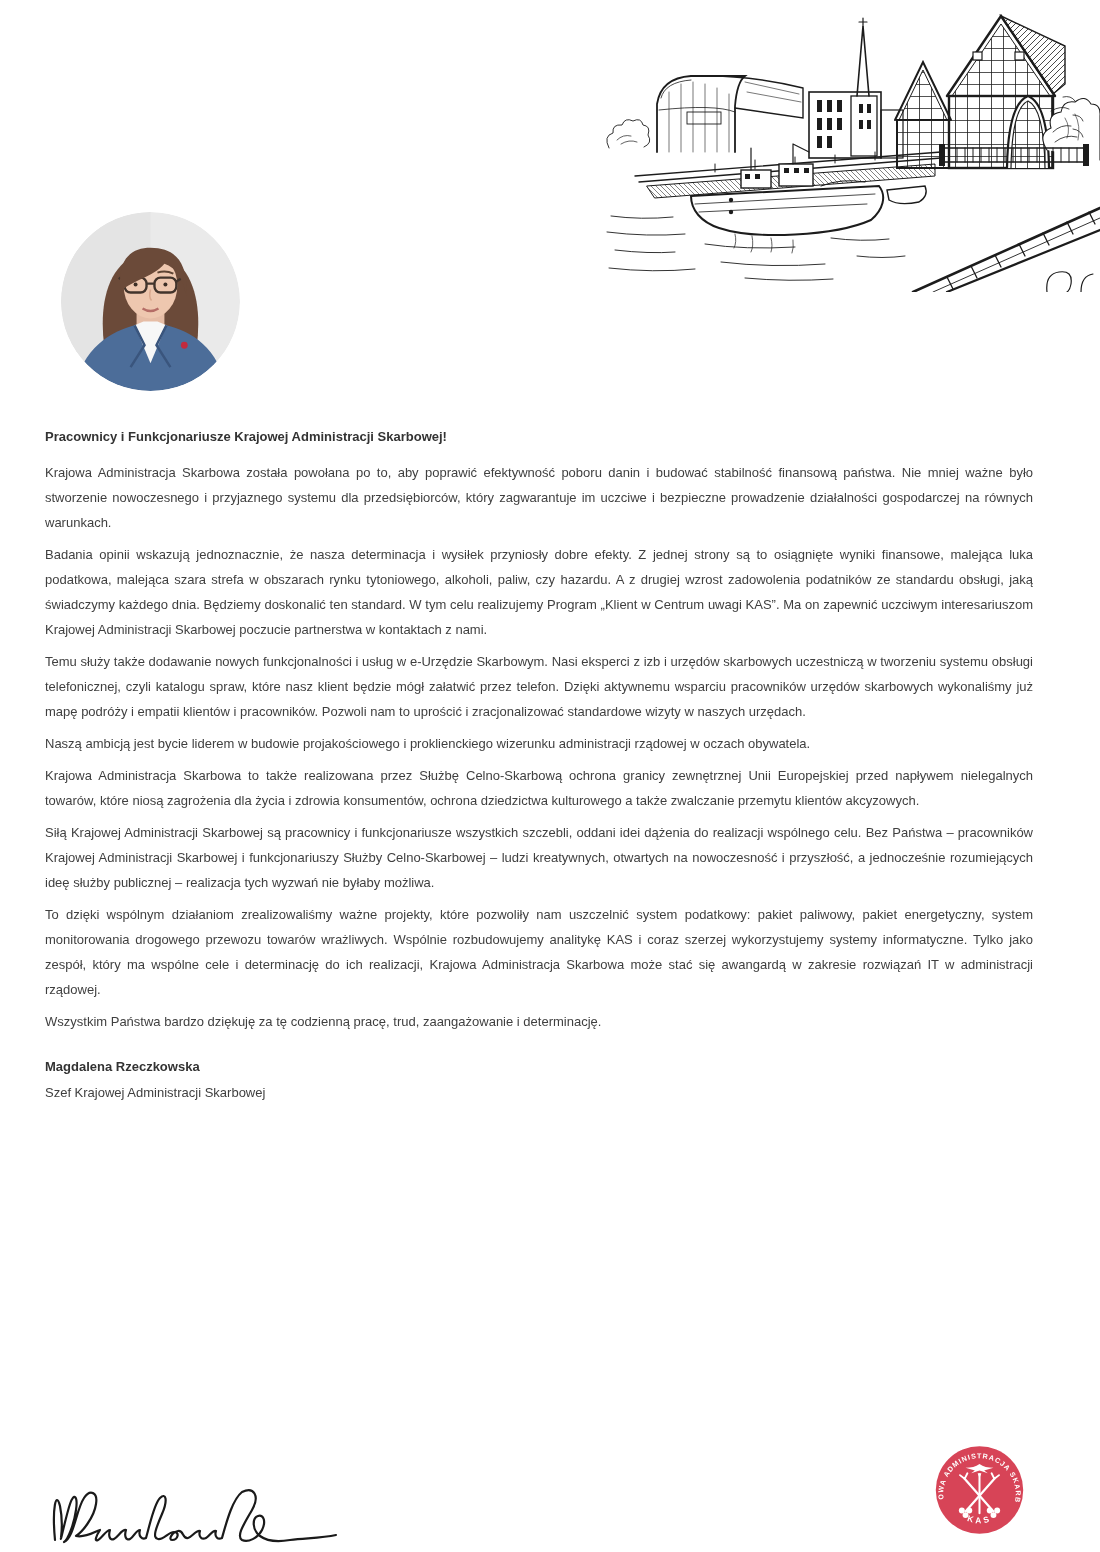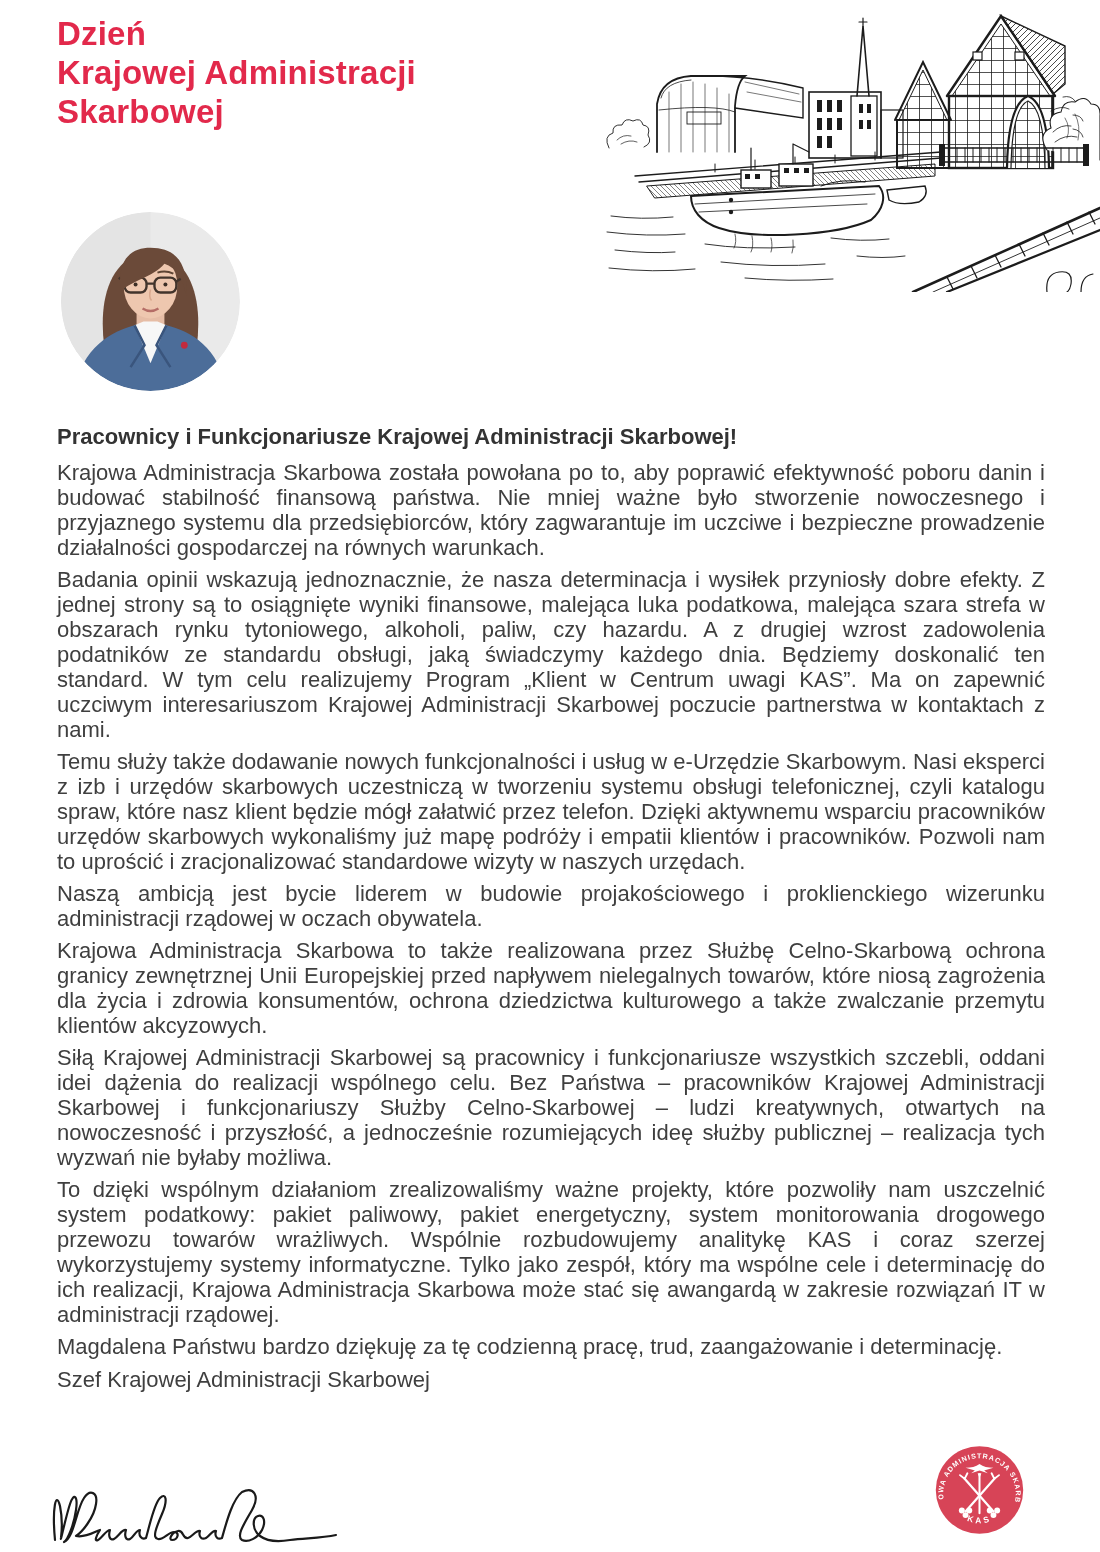--- a/index.html
+++ b/index.html
@@ -17,44 +17,39 @@
   }
   .illustration {
     position:absolute; top:0; right:0; width:505px; height:292px;
   }
   .avatar {
     position:absolute; left:61px; top:212px; width:179px; height:179px;
     border-radius:50%; overflow:hidden;
   }
   
   .letter {
-    position:absolute; left:57px; top:424px; width:988px;
-    color:#3f3f3f; font-size:22px; line-height:25px;
+    position:absolute; left:45px; top:424px; width:988px;
+    color:#3f3f3f; font-size:13px; line-height:25px;
     text-align:justify; hyphens:auto; -webkit-hyphens:auto;
   }
   .letter p { margin:0 0 7px 0; }
   .bold { font-weight:bold; color:#333333; }
   .salutation { margin-bottom:11px !important; }
   .closing { margin-top:8px !important; }
   .sig-name { margin-top:20px; font-weight:bold; color:#333333; }
   .sig-role { line-height:27px; }
   
   .signature-svg { position:absolute; left:50px; top:1480px; width:290px; height:70px; }
   .logo { position:absolute; left:933px; top:1442px; width:93px; height:96px; }
 </style>
 </head>
 <body>
 
 <div class="page">
 
-  <div class="title">
-    <div>Dzień</div>
-    <div>Krajowej Administracji</div>
-    <div>Skarbowej</div>
-  </div>
 
   <div class="illustration">
     <svg viewBox="0 0 505 292" width="505" height="292">
       <defs>
         <pattern id="tgrid" width="12" height="12" patternUnits="userSpaceOnUse">
           <path d="M0,0 H12 M0,0 V12" stroke="#1c1c1c" stroke-width="1.6" fill="none"></path>
         </pattern>
         <pattern id="hatch" width="6" height="6" patternUnits="userSpaceOnUse">
           <path d="M0,6 L6,0" stroke="#1c1c1c" stroke-width="0.8" fill="none"></path>
         </pattern>
@@ -214,21 +209,22 @@
 
   <div class="letter">
     <p class="bold salutation">Pracownicy i Funkcjonariusze Krajowej Administracji Skarbowej!</p>
     <p>Krajowa Administracja Skarbowa została powołana po to, aby poprawić efektywność poboru danin i budować stabilność finansową państwa. Nie mniej ważne było stworzenie nowoczesnego i przyjaznego systemu dla przedsiębiorców, który zagwarantuje im uczciwe i bezpieczne prowadzenie działalności gospodarczej na równych warunkach.</p>
     <p>Badania opinii wskazują jednoznacznie, że nasza determinacja i wysiłek przyniosły dobre efekty. Z jednej strony są to osiągnięte wyniki finansowe, malejąca luka podatkowa, malejąca szara strefa w obszarach rynku tytoniowego, alkoholi, paliw, czy hazardu. A z drugiej wzrost zadowolenia podatników ze standardu obsługi, jaką świadczymy każdego dnia. Będziemy doskonalić ten standard. W tym celu realizujemy Program „Klient w Centrum uwagi KAS”. Ma on zapewnić uczciwym interesariuszom Krajowej Administracji Skarbowej poczucie partnerstwa w kontaktach z nami.</p>
     <p>Temu służy także dodawanie nowych funkcjonalności i usług w e-Urzędzie Skarbowym.  Nasi eksperci z izb i urzędów skarbowych uczestniczą w tworzeniu systemu obsługi telefonicznej, czyli katalogu spraw, które nasz klient będzie mógł załatwić przez telefon. Dzięki aktywnemu wsparciu pracowników urzędów skarbowych wykonaliśmy już mapę podróży i empatii klientów i pracowników. Pozwoli nam to uprościć i zracjonalizować standardowe wizyty w naszych urzędach.</p>
     <p>Naszą ambicją jest bycie liderem w budowie projakościowego i proklienckiego wizerunku administracji rządowej w oczach obywatela.</p>
     <p>Krajowa Administracja Skarbowa to także realizowana przez Służbę Celno-Skarbową ochrona granicy zewnętrznej Unii Europejskiej przed napływem nielegalnych towarów, które niosą zagrożenia dla życia i zdrowia konsumentów, ochrona dziedzictwa kulturowego a także zwalczanie przemytu klientów akcyzowych.</p>
     <p>Siłą Krajowej Administracji Skarbowej są pracownicy i funkcjonariusze wszystkich szczebli, oddani idei dążenia do realizacji wspólnego celu. Bez Państwa – pracowników Krajowej Administracji Skarbowej i funkcjonariuszy Służby Celno-Skarbowej – ludzi kreatywnych, otwartych na nowoczesność i przyszłość, a jednocześnie rozumiejących ideę służby publicznej – realizacja tych wyzwań nie byłaby możliwa.</p>
     <p>To dzięki wspólnym działaniom zrealizowaliśmy ważne projekty, które pozwoliły nam uszczelnić system podatkowy: pakiet paliwowy, pakiet energetyczny, system monitorowania drogowego przewozu towarów wrażliwych. Wspólnie rozbudowujemy analitykę KAS i coraz szerzej wykorzystujemy systemy informatyczne. Tylko jako zespół, który ma wspólne cele i determinację do ich realizacji, Krajowa Administracja Skarbowa może stać się awangardą w zakresie rozwiązań IT w administracji rządowej.</p>
-    <p>Magdalena Państwu bardzo dziękuję za tę codzienną pracę, trud, zaangażowanie i determinację.</p>
+    <p>Wszystkim Państwa bardzo dziękuję za tę codzienną pracę, trud, zaangażowanie i determinację.</p>
+    <div class="sig-name">Magdalena Rzeczkowska</div>
     <div class="sig-role">Szef Krajowej Administracji Skarbowej</div>
   </div>
 
   <div class="signature-svg">
     <svg viewBox="0 0 290 70" width="290" height="70">
       <path d="M5,60 C2,28 6,10 10,26 C12,36 12,50 11,58 C10,64 16,36 20,24 C24,12 28,16 26,30 C24,44 18,60 14,62 C24,58 26,30 34,18 C40,9 48,12 46,24 C44,38 32,52 26,56 C36,58 44,52 50,50 C46,56 44,62 48,60 C52,58 56,50 60,50 C58,56 60,61 64,59 C68,57 72,49 76,50 C74,56 76,61 80,59 C84,57 86,50 90,50 C88,56 92,60 96,58 C100,44 104,24 110,18 C116,12 118,20 112,34 C106,48 102,58 108,59 C114,60 118,52 124,52 C130,52 128,60 122,60 C118,60 122,52 128,51 C134,50 132,59 138,58 C142,57 146,50 150,51 C148,57 152,60 156,58 C160,56 162,50 166,51 C164,57 168,60 172,58 C176,44 182,20 192,12 C204,6 210,16 202,30 C194,44 186,56 192,60 C198,63 208,58 212,50 C216,42 214,34 208,36 C202,38 202,50 210,56 C218,62 228,62 240,60 C258,58 272,58 286,55" fill="none" stroke="#1a1a1a" stroke-width="2.2" stroke-linecap="round" stroke-linejoin="round"></path>
     </svg>
   </div>
 
   <div class="logo">

